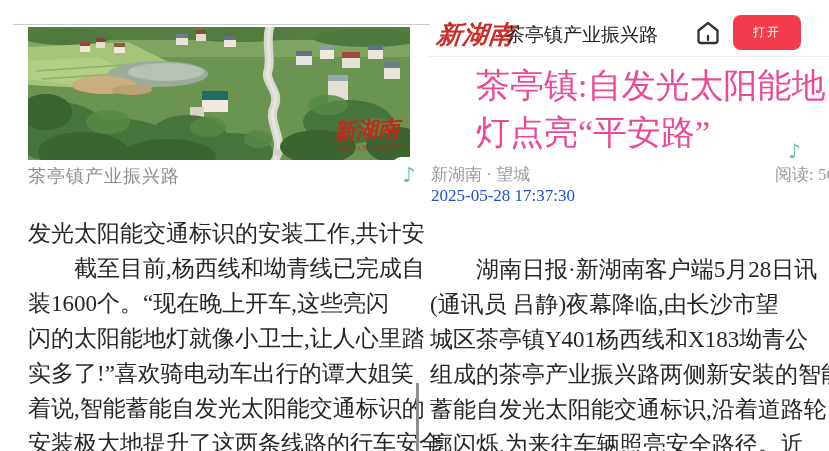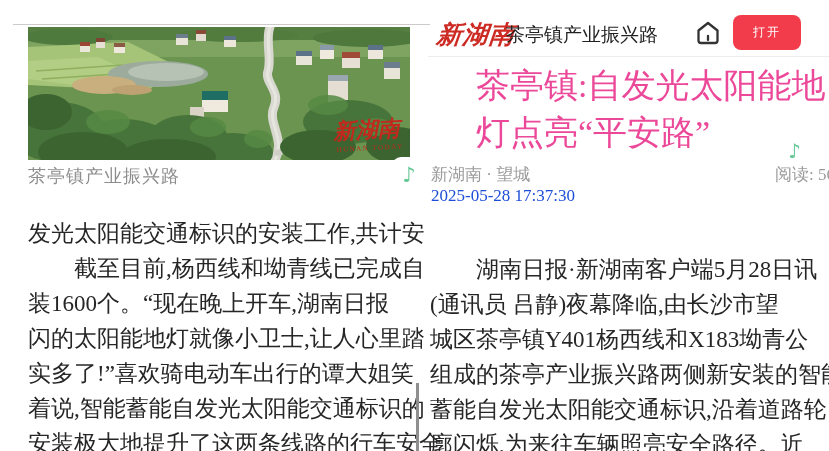--- a/index.html
+++ b/index.html
@@ -192,21 +192,21 @@
 
 <figcaption class="photo-caption">茶亭镇产业振兴路</figcaption>
 
 <div class="note-tile-left">
   <span class="music-note">♪</span>
 </div>
 
 <div class="body-col left-col">
     <div class="tline">发光太阳能交通标识的安装工作,共计安</div>
     <div class="tline indent">截至目前,杨西线和坳青线已完成自</div>
-    <div class="tline">装1600个。“现在晚上开车,湖南日报</div>
+    <div class="tline">装1600个。“现在晚上开车,这些亮闪</div>
     <div class="tline">闪的太阳能地灯就像小卫士,让人心里踏</div>
     <div class="tline">实多了!”喜欢骑电动车出行的谭大姐笑</div>
     <div class="tline">着说,智能蓄能自发光太阳能交通标识的</div>
     <div class="tline">安装极大地提升了这两条线路的行车安全</div>
   </div>
 
 <div class="brand-logo">新湖南</div>
 <div class="brand-name">茶亭镇产业振兴路</div>
 
 <div class="home-btn">

